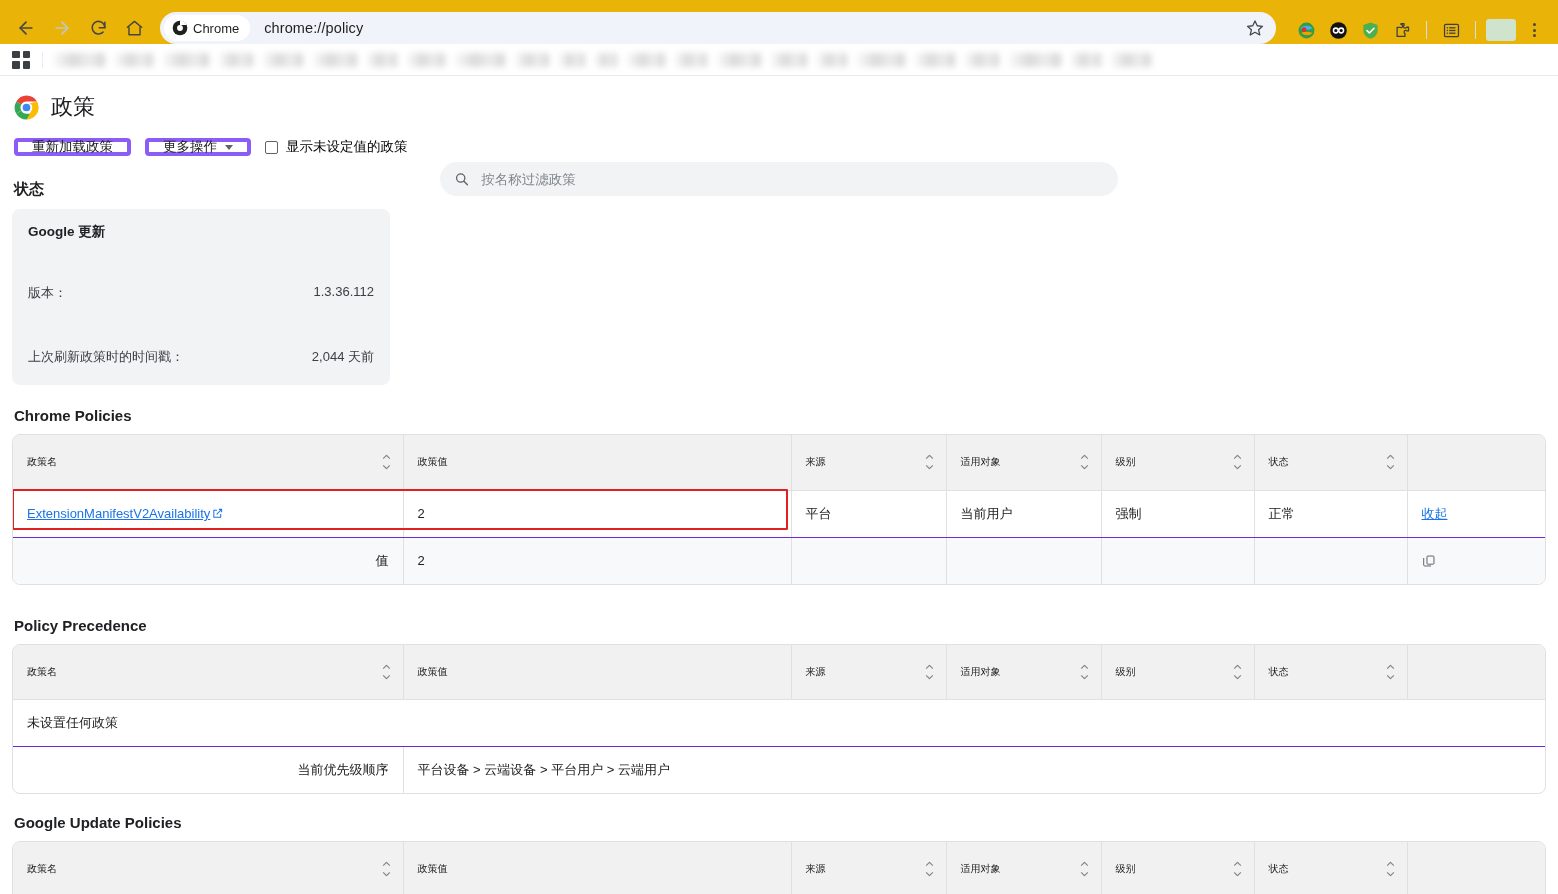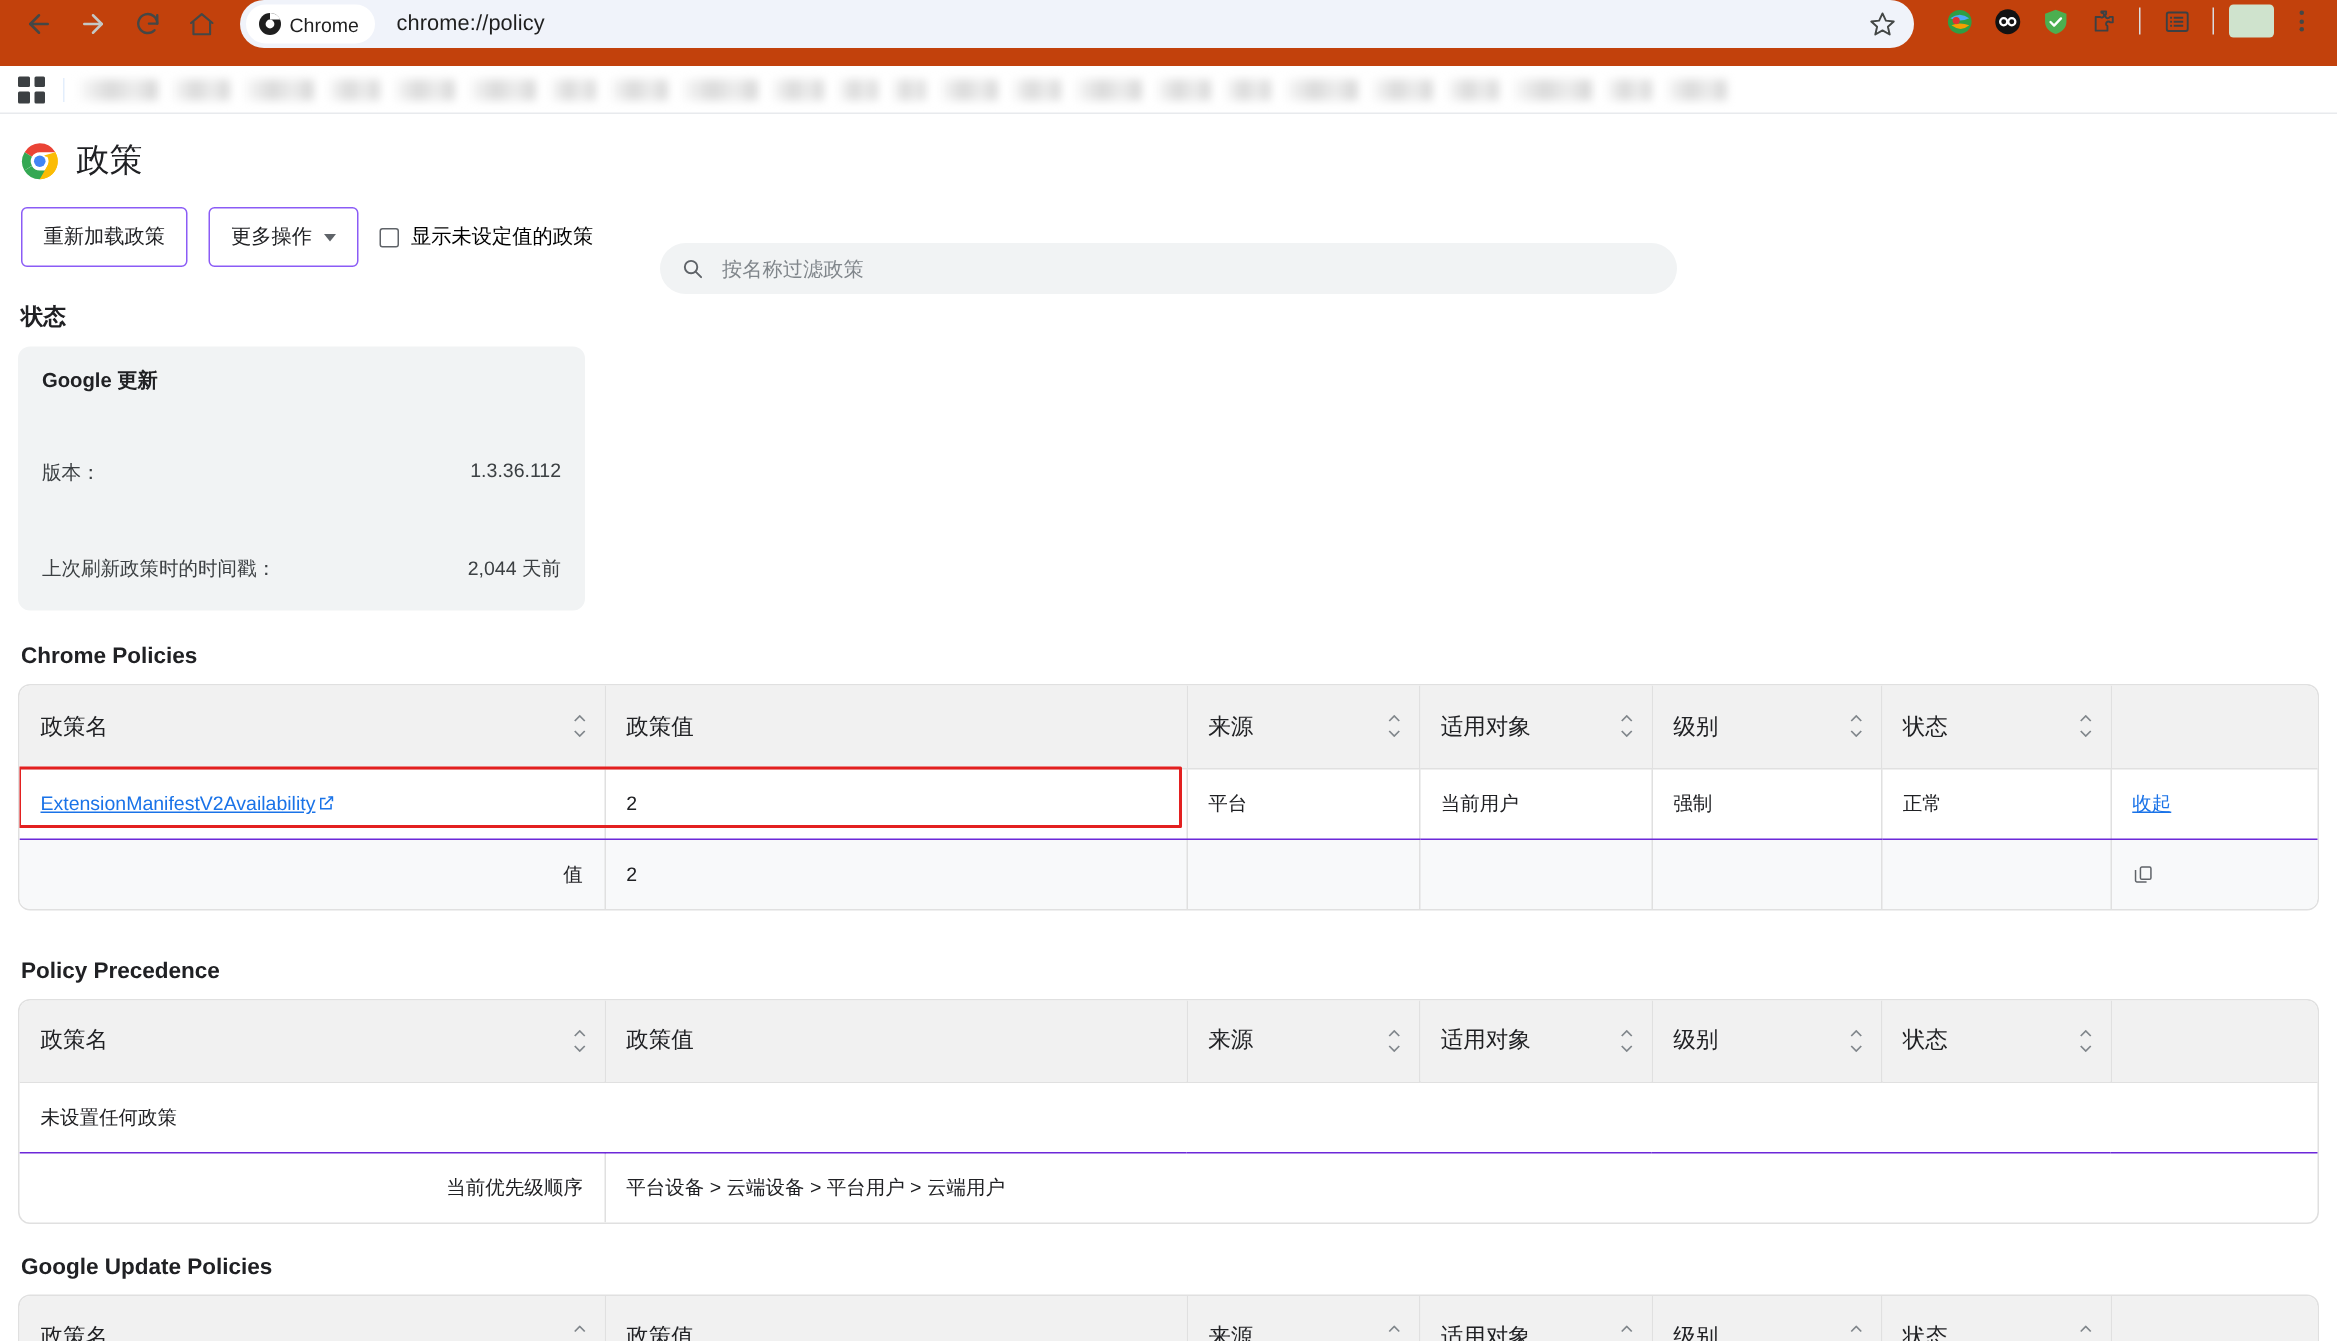--- a/index.html
+++ b/index.html
@@ -6,22 +6,22 @@
   html, body {
     width: 1558px; height: 894px;
     font-family: "Liberation Sans", "DejaVu Sans", sans-serif;
     background: #ffffff;
     overflow: hidden;
   }
 
   
   .browser-top {
     height: 44px; width: 100%;
-    background: #c2410c;
-    display: flex; align-items: flex-start;
+    background: #eab308;
+    display: flex; align-items: flex-end;
     padding: 0 10px;
     gap: 4px;
   }
   .nav-btn {
     width: 32px; height: 32px;
     display: flex; align-items: center; justify-content: center;
     border-radius: 50%;
     color: #444746;
   }
   .nav-btn.disabled { color: #c4c7c5; }
@@ -136,22 +136,22 @@
     width: 100%;
   }
   .search-input::placeholder { color: #80868b; }
 
   .actions-row {
     display: flex; align-items: center;
     gap: 14px;
     padding: 16px 0 0 14px;
   }
   .btn {
-    height: 40px;
-    border: 1px solid #8b5cf6;
+    height: 18px;
+    border: 4px solid #8b5cf6;
     border-radius: 4px;
     background: #ffffff;
     color: #202124;
     font-family: inherit;
     font-size: 13.5px;
     padding: 0 14px;
     display: inline-flex; align-items: center; gap: 8px;
     cursor: pointer;
   }
   .caret-down {
@@ -199,21 +199,21 @@
     margin: 10px 12px 0 12px;
     border: 1px solid #e0e0e0;
     border-radius: 8px;
     overflow: hidden;
     background: #fff;
     position: relative;
   }
   table.policy-table { width: 100%; border-collapse: collapse; table-layout: fixed; }
   table.policy-table th {
     background: #f1f1f1;
-    font-size: 15px;
+    font-size: 10px;
     font-weight: normal;
     color: #202124;
     text-align: left;
     padding: 16px 14px;
     border-right: 1px solid #e0e0e0;
     border-bottom: 1px solid #e0e0e0;
     position: relative;
     height: 55px;
     vertical-align: middle;
   }

